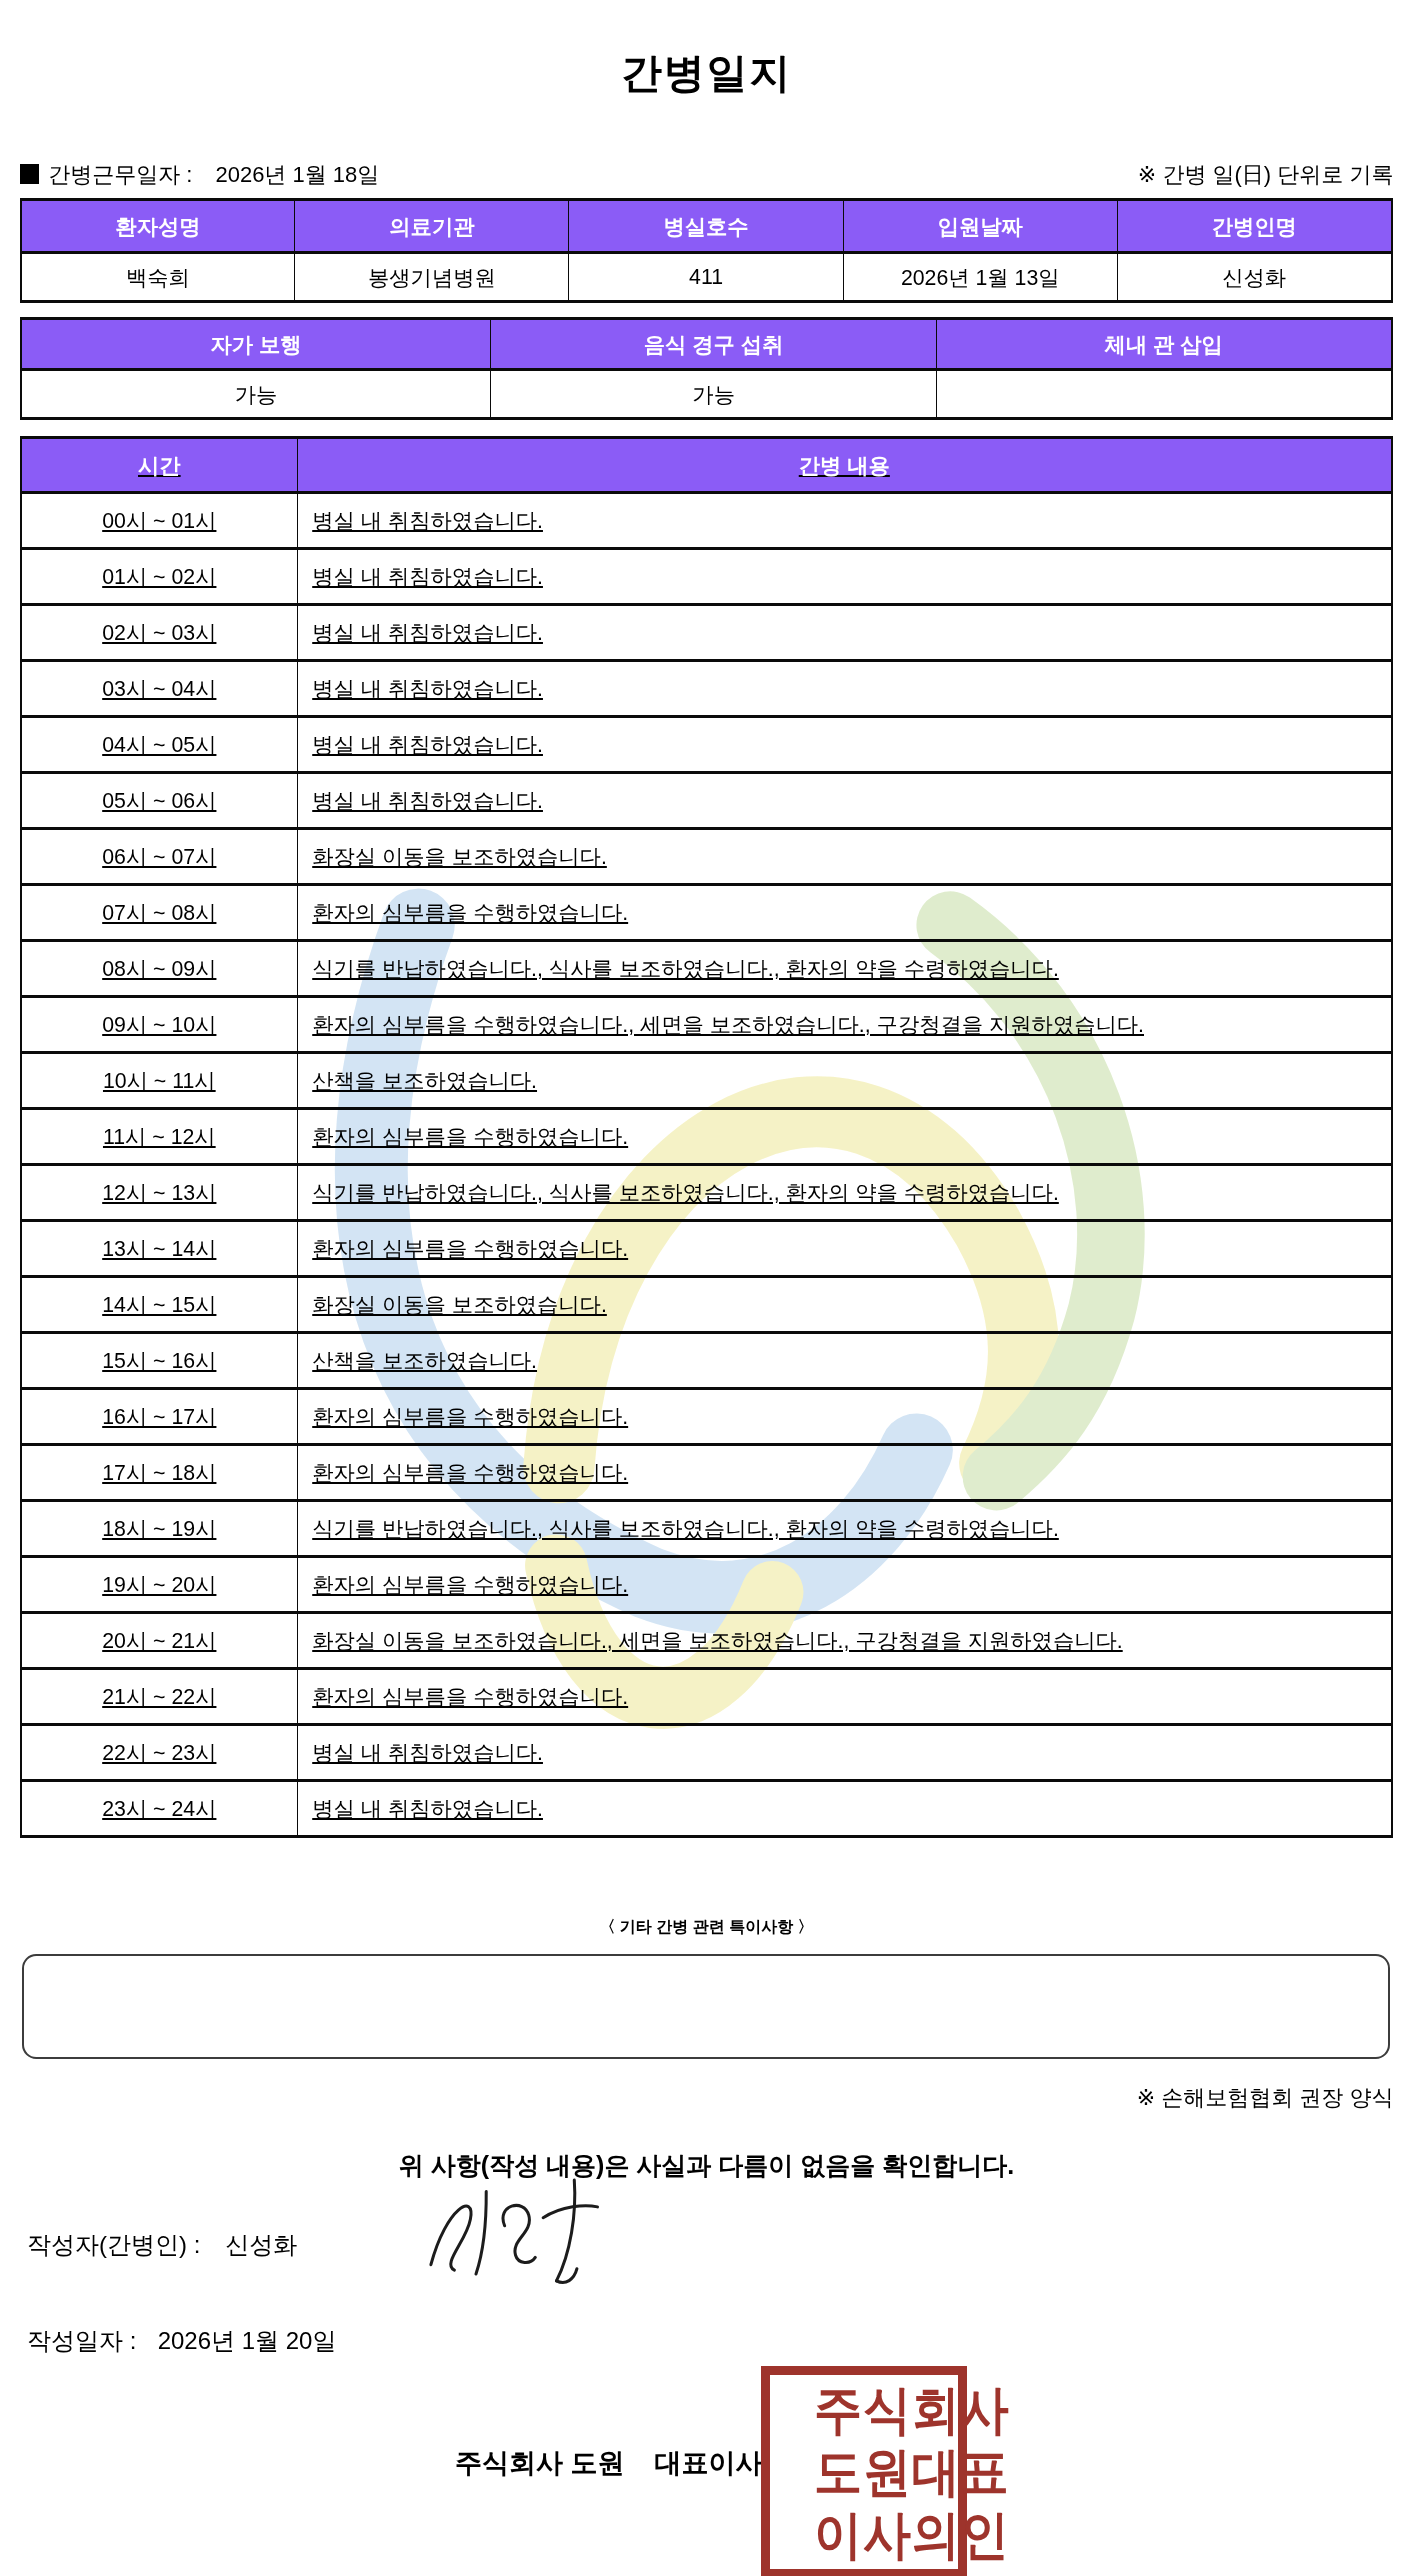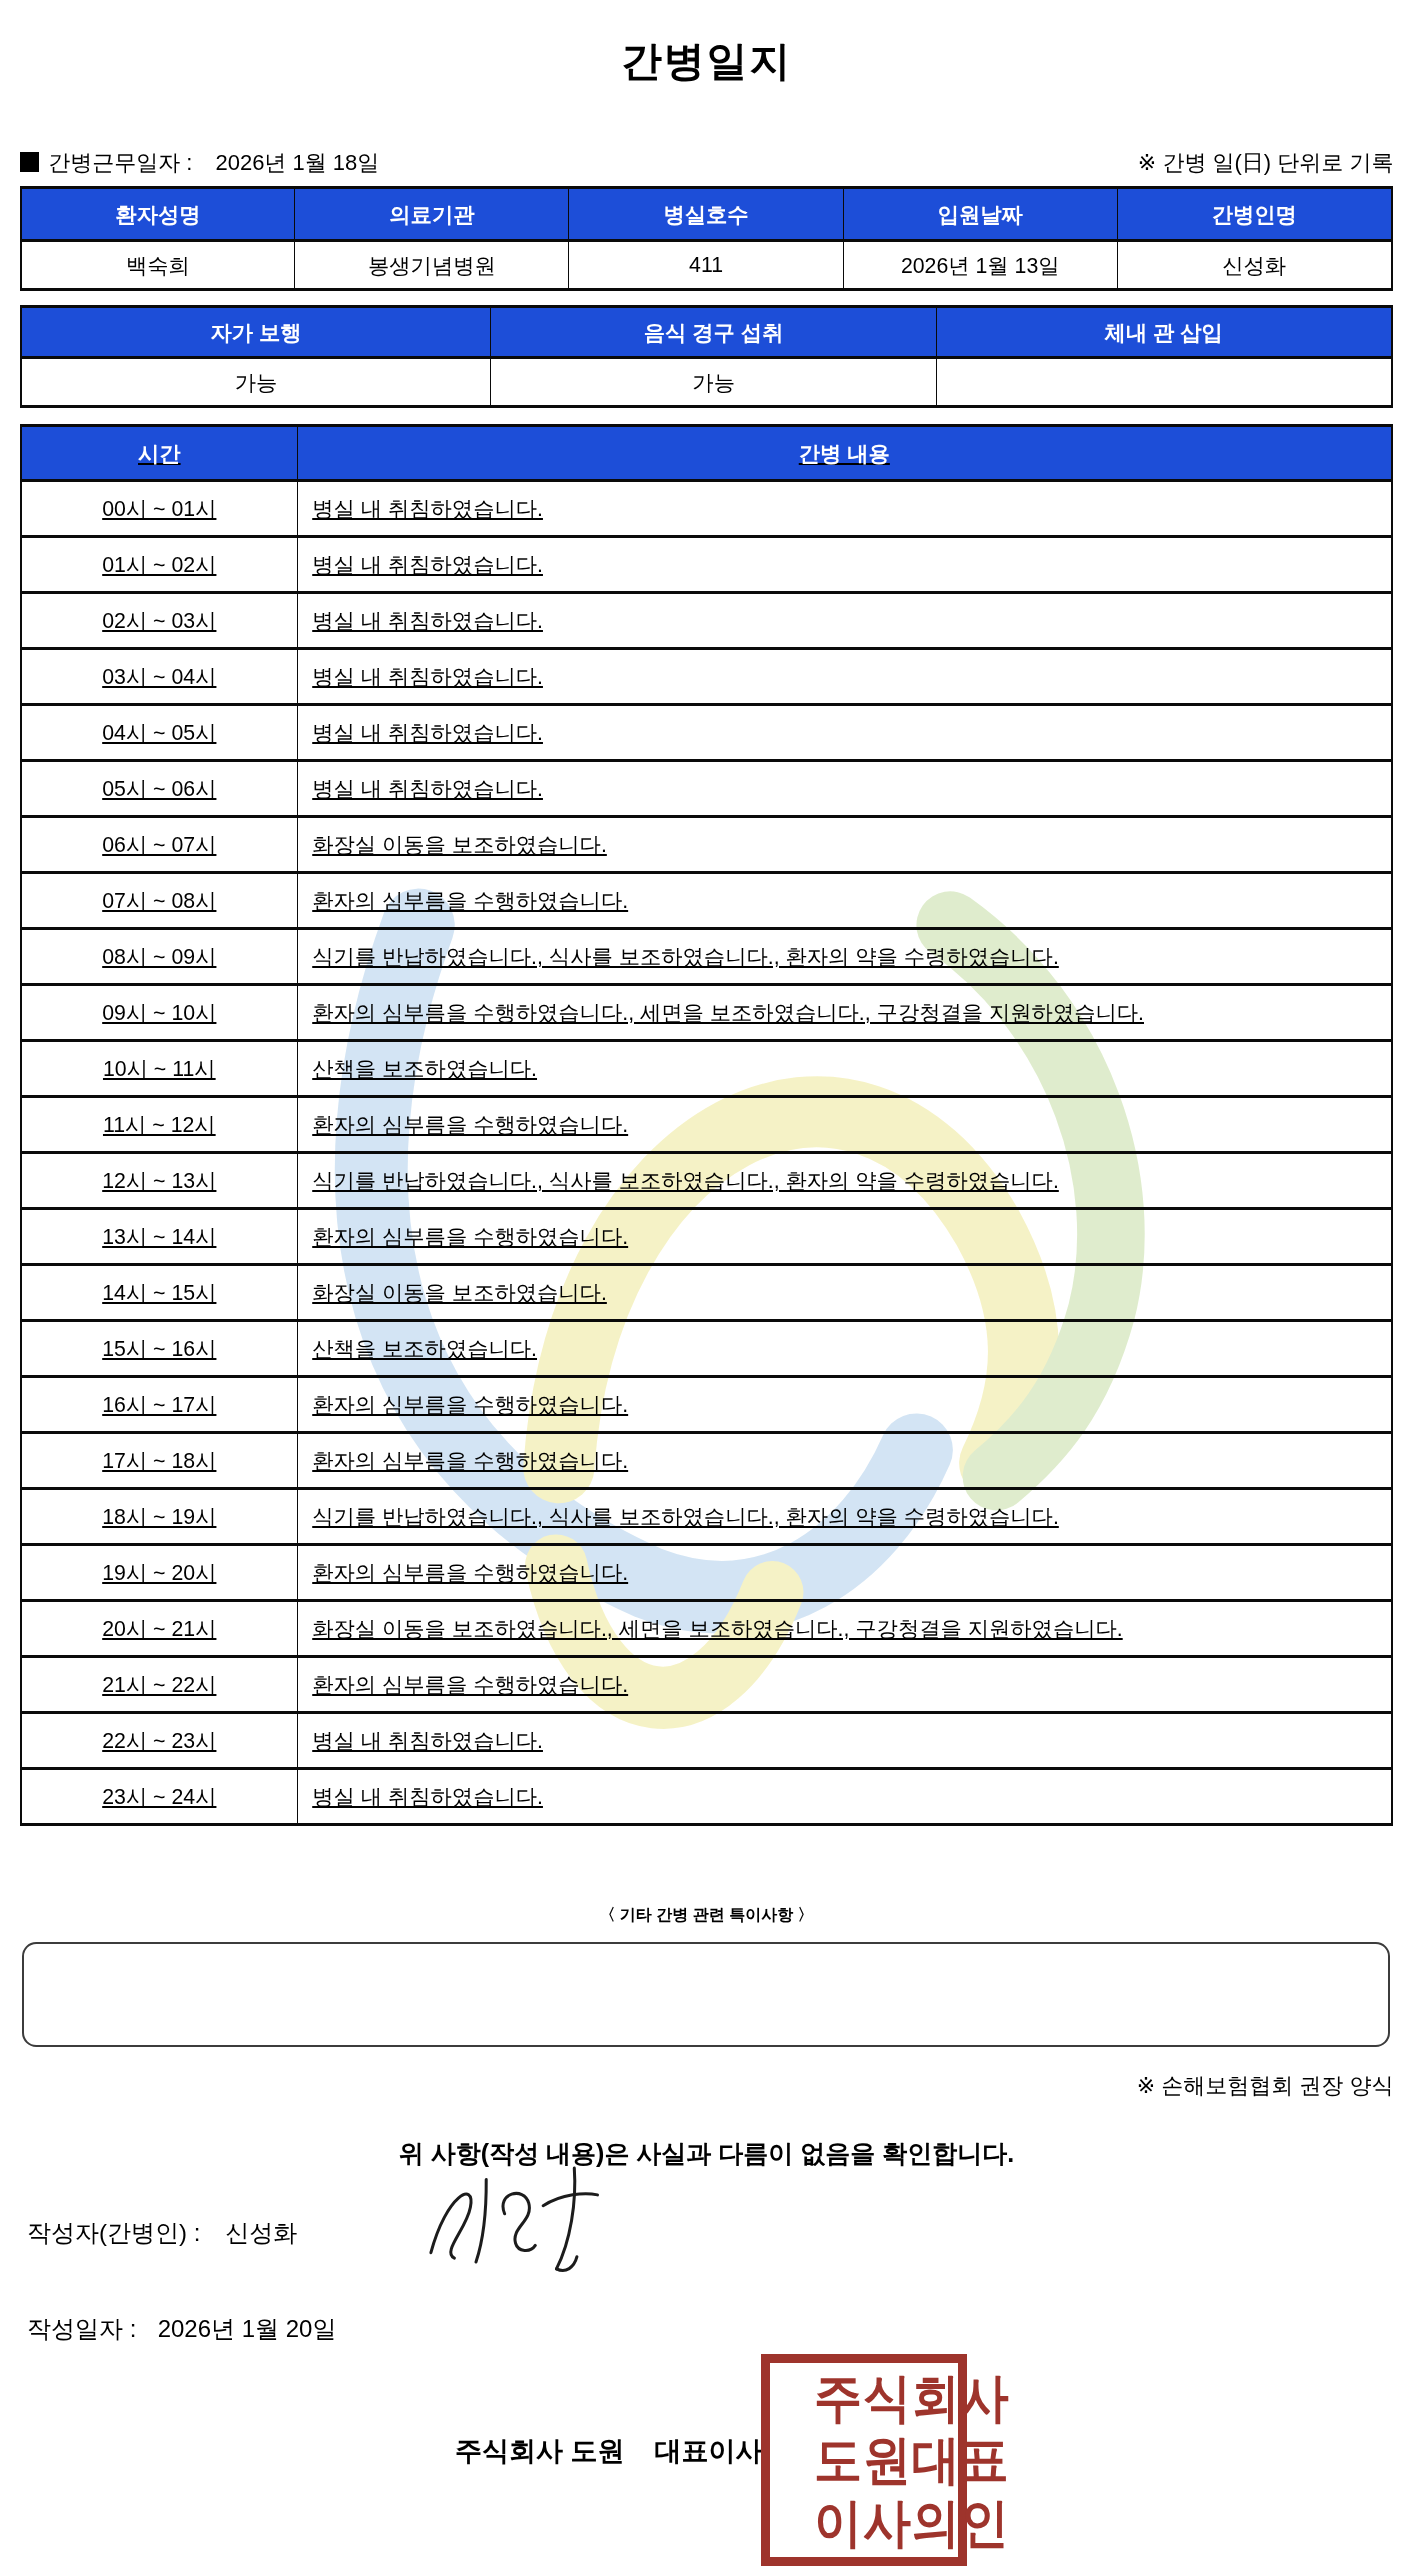--- a/index.html
+++ b/index.html
@@ -1,33 +1,33 @@
 <!DOCTYPE html>
 <html style="font-size:14.2px"><head>
 <meta charset="utf-8">
 <style>
   html,body{margin:0;padding:0;background:#ffffff;}
   body{width:1413px;height:2576px;position:relative;overflow:hidden;
        font-family:"Liberation Sans","DejaVu Sans",sans-serif;color:#000;}
   #watermark{position:absolute;left:0;top:0;z-index:0;}
-  #content{position:absolute;left:0;top:0;width:1413px;height:2380px;z-index:1;}
+  #content{position:absolute;left:0;top:12px;width:1413px;height:2380px;z-index:1;}
 
   .title{position:absolute;top:34px;left:0;width:100%;text-align:center;
          font-size:41px;font-weight:bold;letter-spacing:1.8px;}
 
   .meta{position:absolute;top:148px;left:19.6px;right:19.6px;display:flex;
         justify-content:space-between;align-items:center;font-size:22px;}
   .meta .sq{display:inline-block;width:19.6px;height:19.6px;background:#000;margin-right:9px;vertical-align:-1.8px;}
   .meta .date{margin-left:23px;}
   .meta-right{font-size:22px;}
 
   table{border-collapse:collapse;table-layout:fixed;position:absolute;left:19.6px;width:1373px;background:transparent;}
   th,td{border-style:solid;border-color:#0a0a0a;border-width:3.6px 1.8px;overflow:hidden;}
   table{border:2.7px solid #0a0a0a;}
-  th{background:#1d4ed8;color:#ffffff;font-weight:bold;font-size:21.3px;text-align:center;}
+  th{background:#8b5cf6;color:#ffffff;font-weight:bold;font-size:21.3px;text-align:center;}
   td{font-size:21.3px;text-align:center;background:transparent;border-radius:6px;}
 
   #patient-table{top:186px;}
   #patient-table th{height:48px;}
   #patient-table td{height:44px;}
 
   #condition-table{top:305px;}
   #condition-table th{height:46px;}
   #condition-table td{height:44px;}
 

